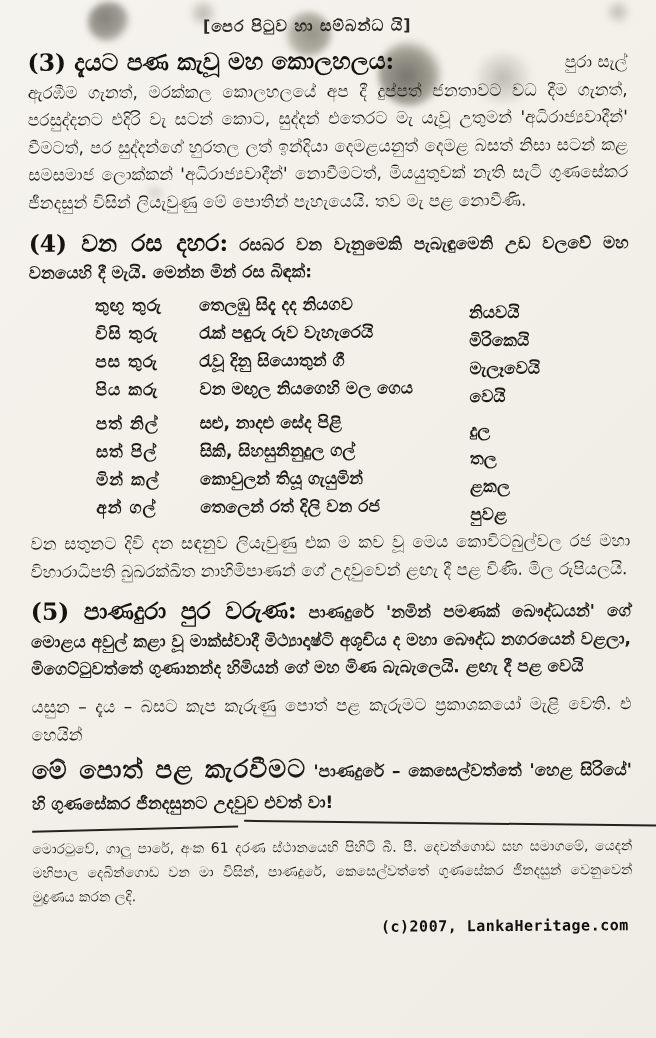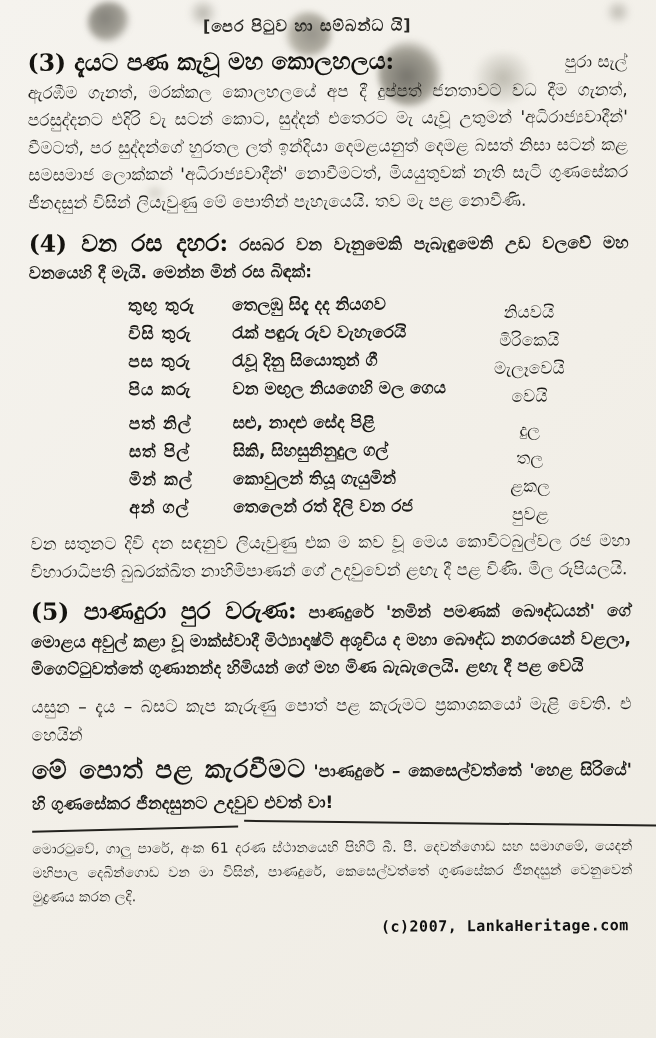--- a/index.html
+++ b/index.html
@@ -56,25 +56,25 @@
 
   .verse-block{
     margin:8px 40px 14px 66px;
     font-size:17px;line-height:1.0;
   }
   .verse-row{
     display:flex;align-items:baseline;
     margin-bottom:11px;
   }
   .verse-row.gap{margin-top:17px;}
-  .verse-left{flex:0 0 104px;font-weight:bold;letter-spacing:1px;margin-left:33px;}
+  .verse-left{flex:0 0 104px;font-weight:bold;letter-spacing:1px;}
   .verse-text{flex:1 1 auto;font-weight:bold;}
   .verse-rhyme{
-    flex:0 0 120px;text-align:center;
-    font-weight:normal;
+    flex:0 0 120px;text-align:left;
+    font-weight:bold;
     transform:translateY(9px);
   }
 
   .appeal-line{
     font-size:17px;line-height:1.6;text-align:justify;margin-bottom:4px;
   }
   .appeal-big{
     font-size:25px;font-weight:bold;
     font-family:"DejaVu Serif","DejaVu Sans",serif;
     letter-spacing:1px;

